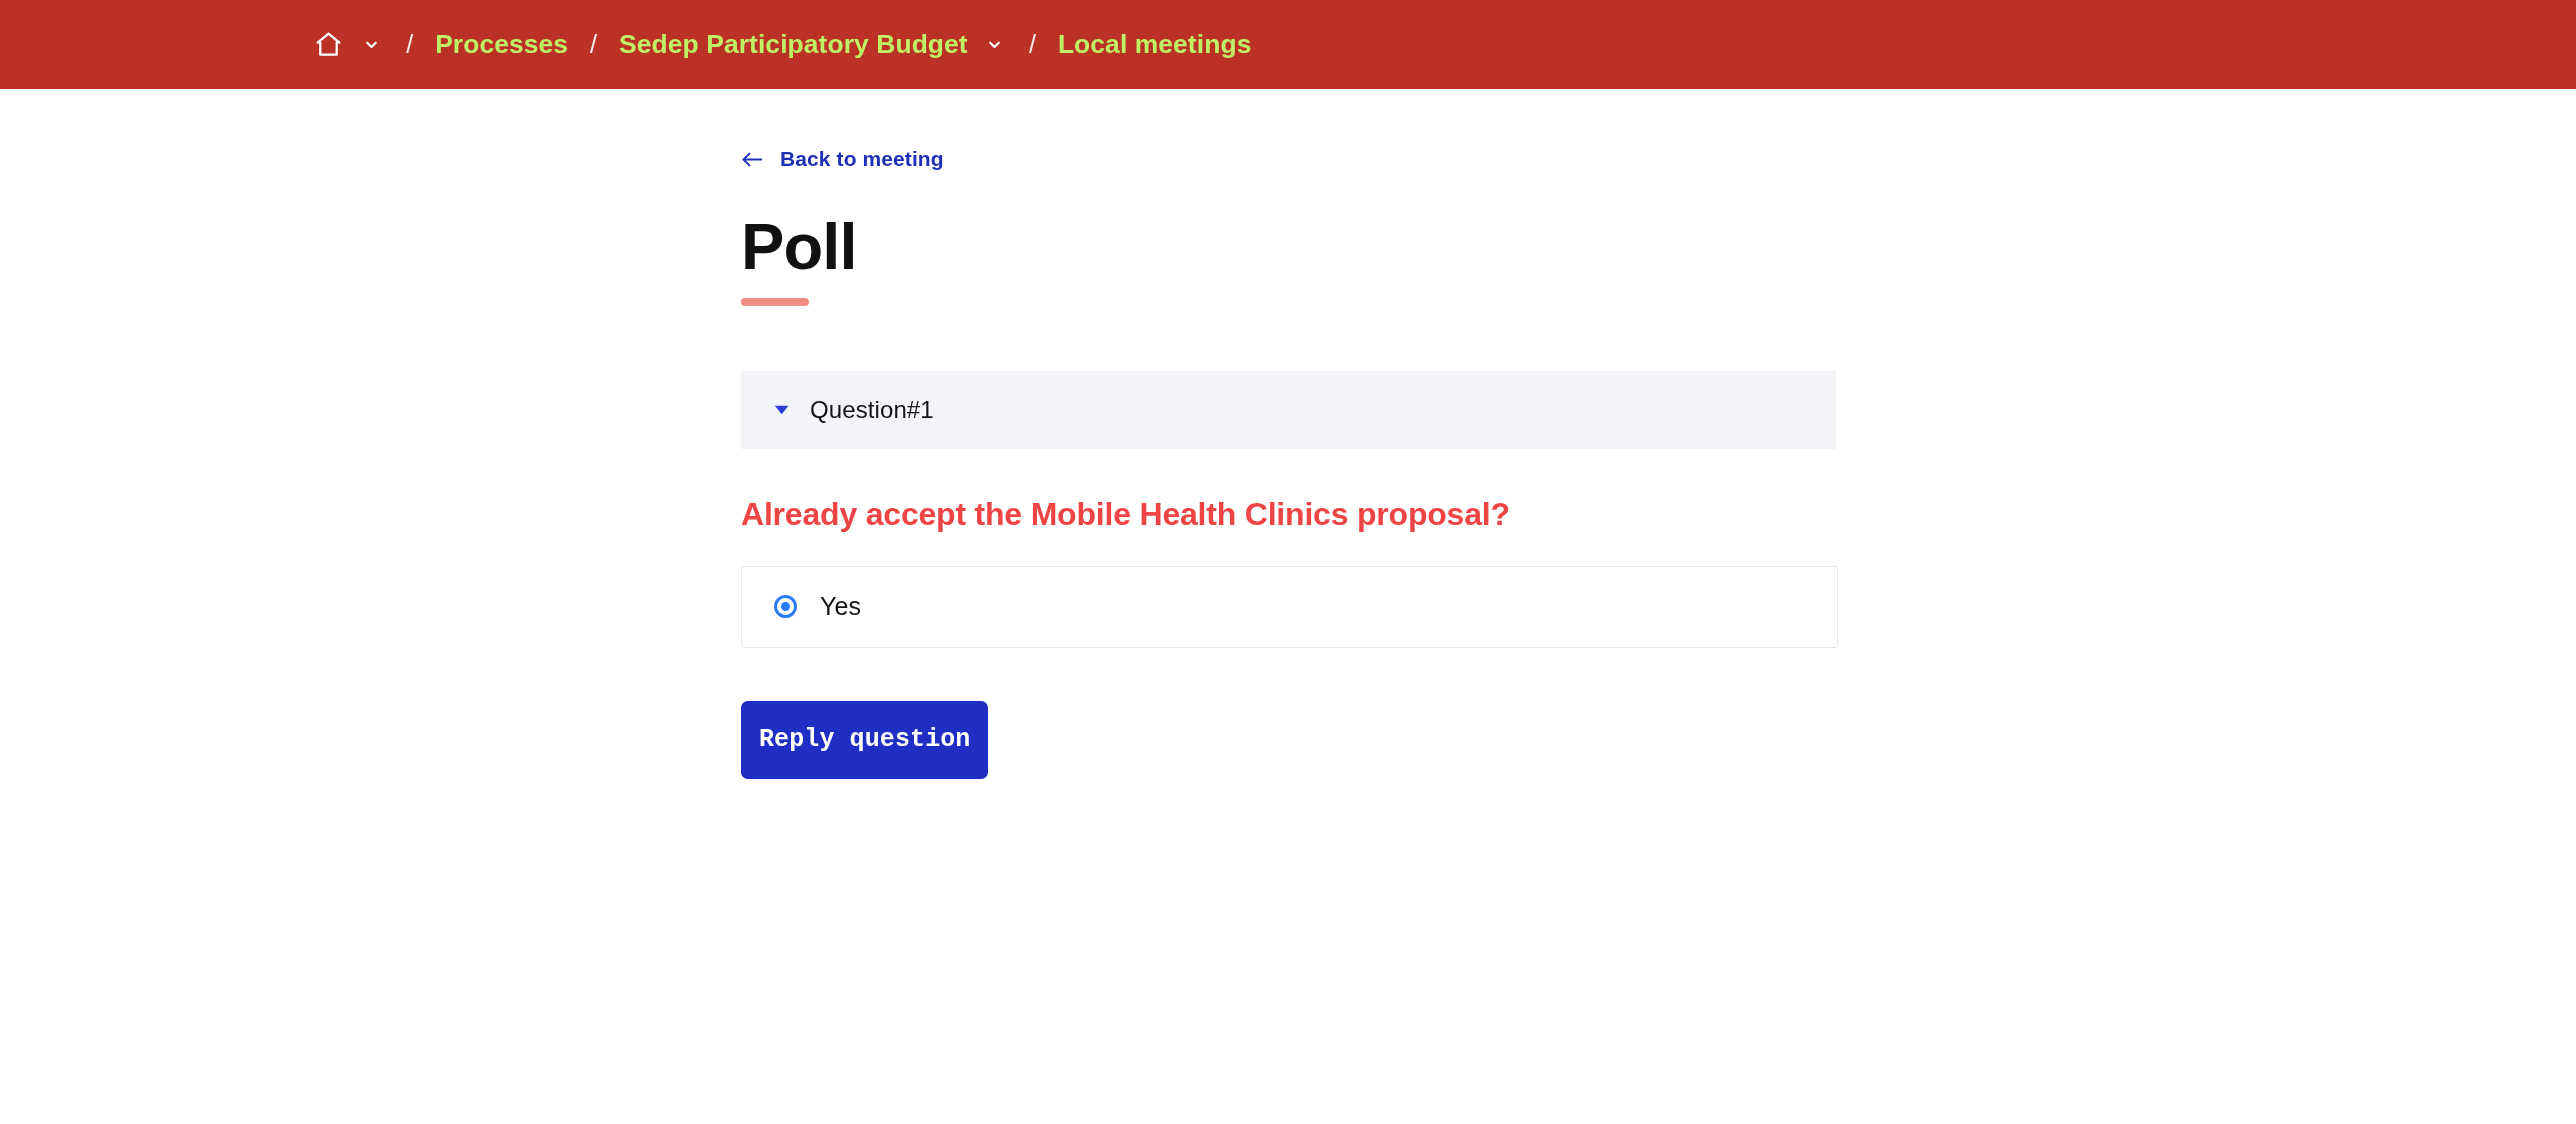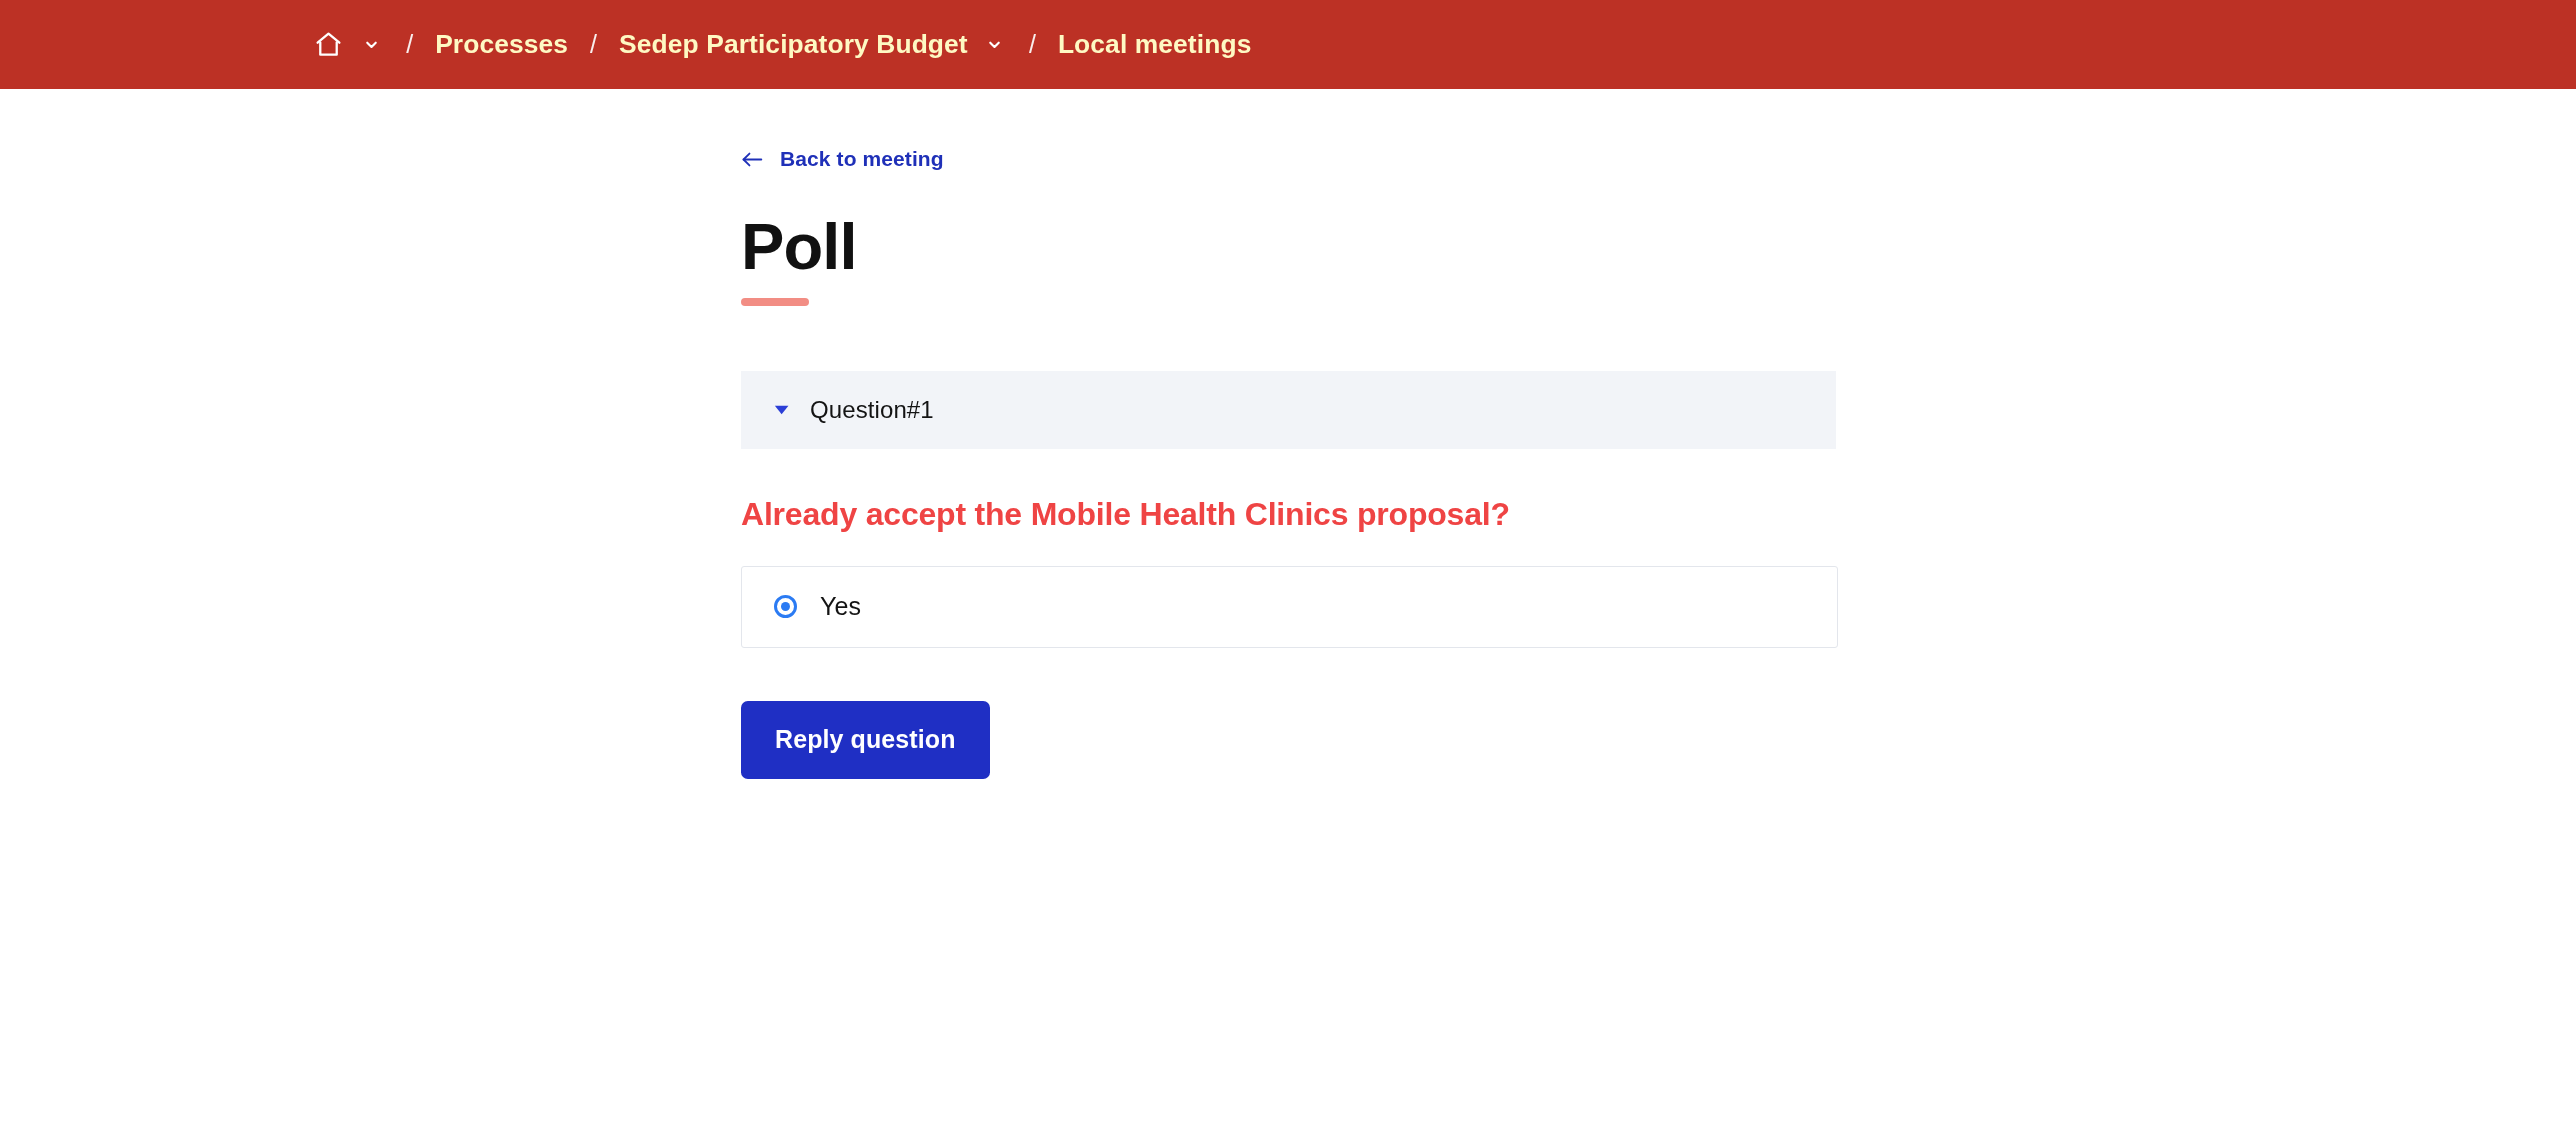--- a/index.html
+++ b/index.html
@@ -29,21 +29,21 @@
     padding-left: 311px;
   }
 
   .crumbs {
     display: flex;
     align-items: center;
     height: 100%;
   }
 
   .crumb-link {
-    color: #fef9c3;
+    color: #bef264;
     font-size: 26.4px;
     font-weight: 600;
     letter-spacing: 0.1px;
     text-decoration: none;
     white-space: nowrap;
     cursor: pointer;
   }
 
   .crumb-sep {
     color: #ffffff;
@@ -220,26 +220,26 @@
     font-size: 25px;
     font-weight: 400;
     color: #141414;
     letter-spacing: 0.1px;
   }
 
   
   .submit-btn {
     margin-top: 34px;
     height: 78px;
-    padding: 0 34px;
+    padding: 0 18px;
     background: #1f2fc4;
     color: #ffffff;
     border: none;
     border-radius: 6.8px;
-    font-family: Liberation Sans, sans-serif;
+    font-family: Liberation Mono, monospace;
     font-size: 25px;
     font-weight: 700;
     letter-spacing: 0.1px;
     cursor: pointer;
     display: inline-flex;
     align-items: center;
     justify-content: center;
   }
 </style>
 </head>

